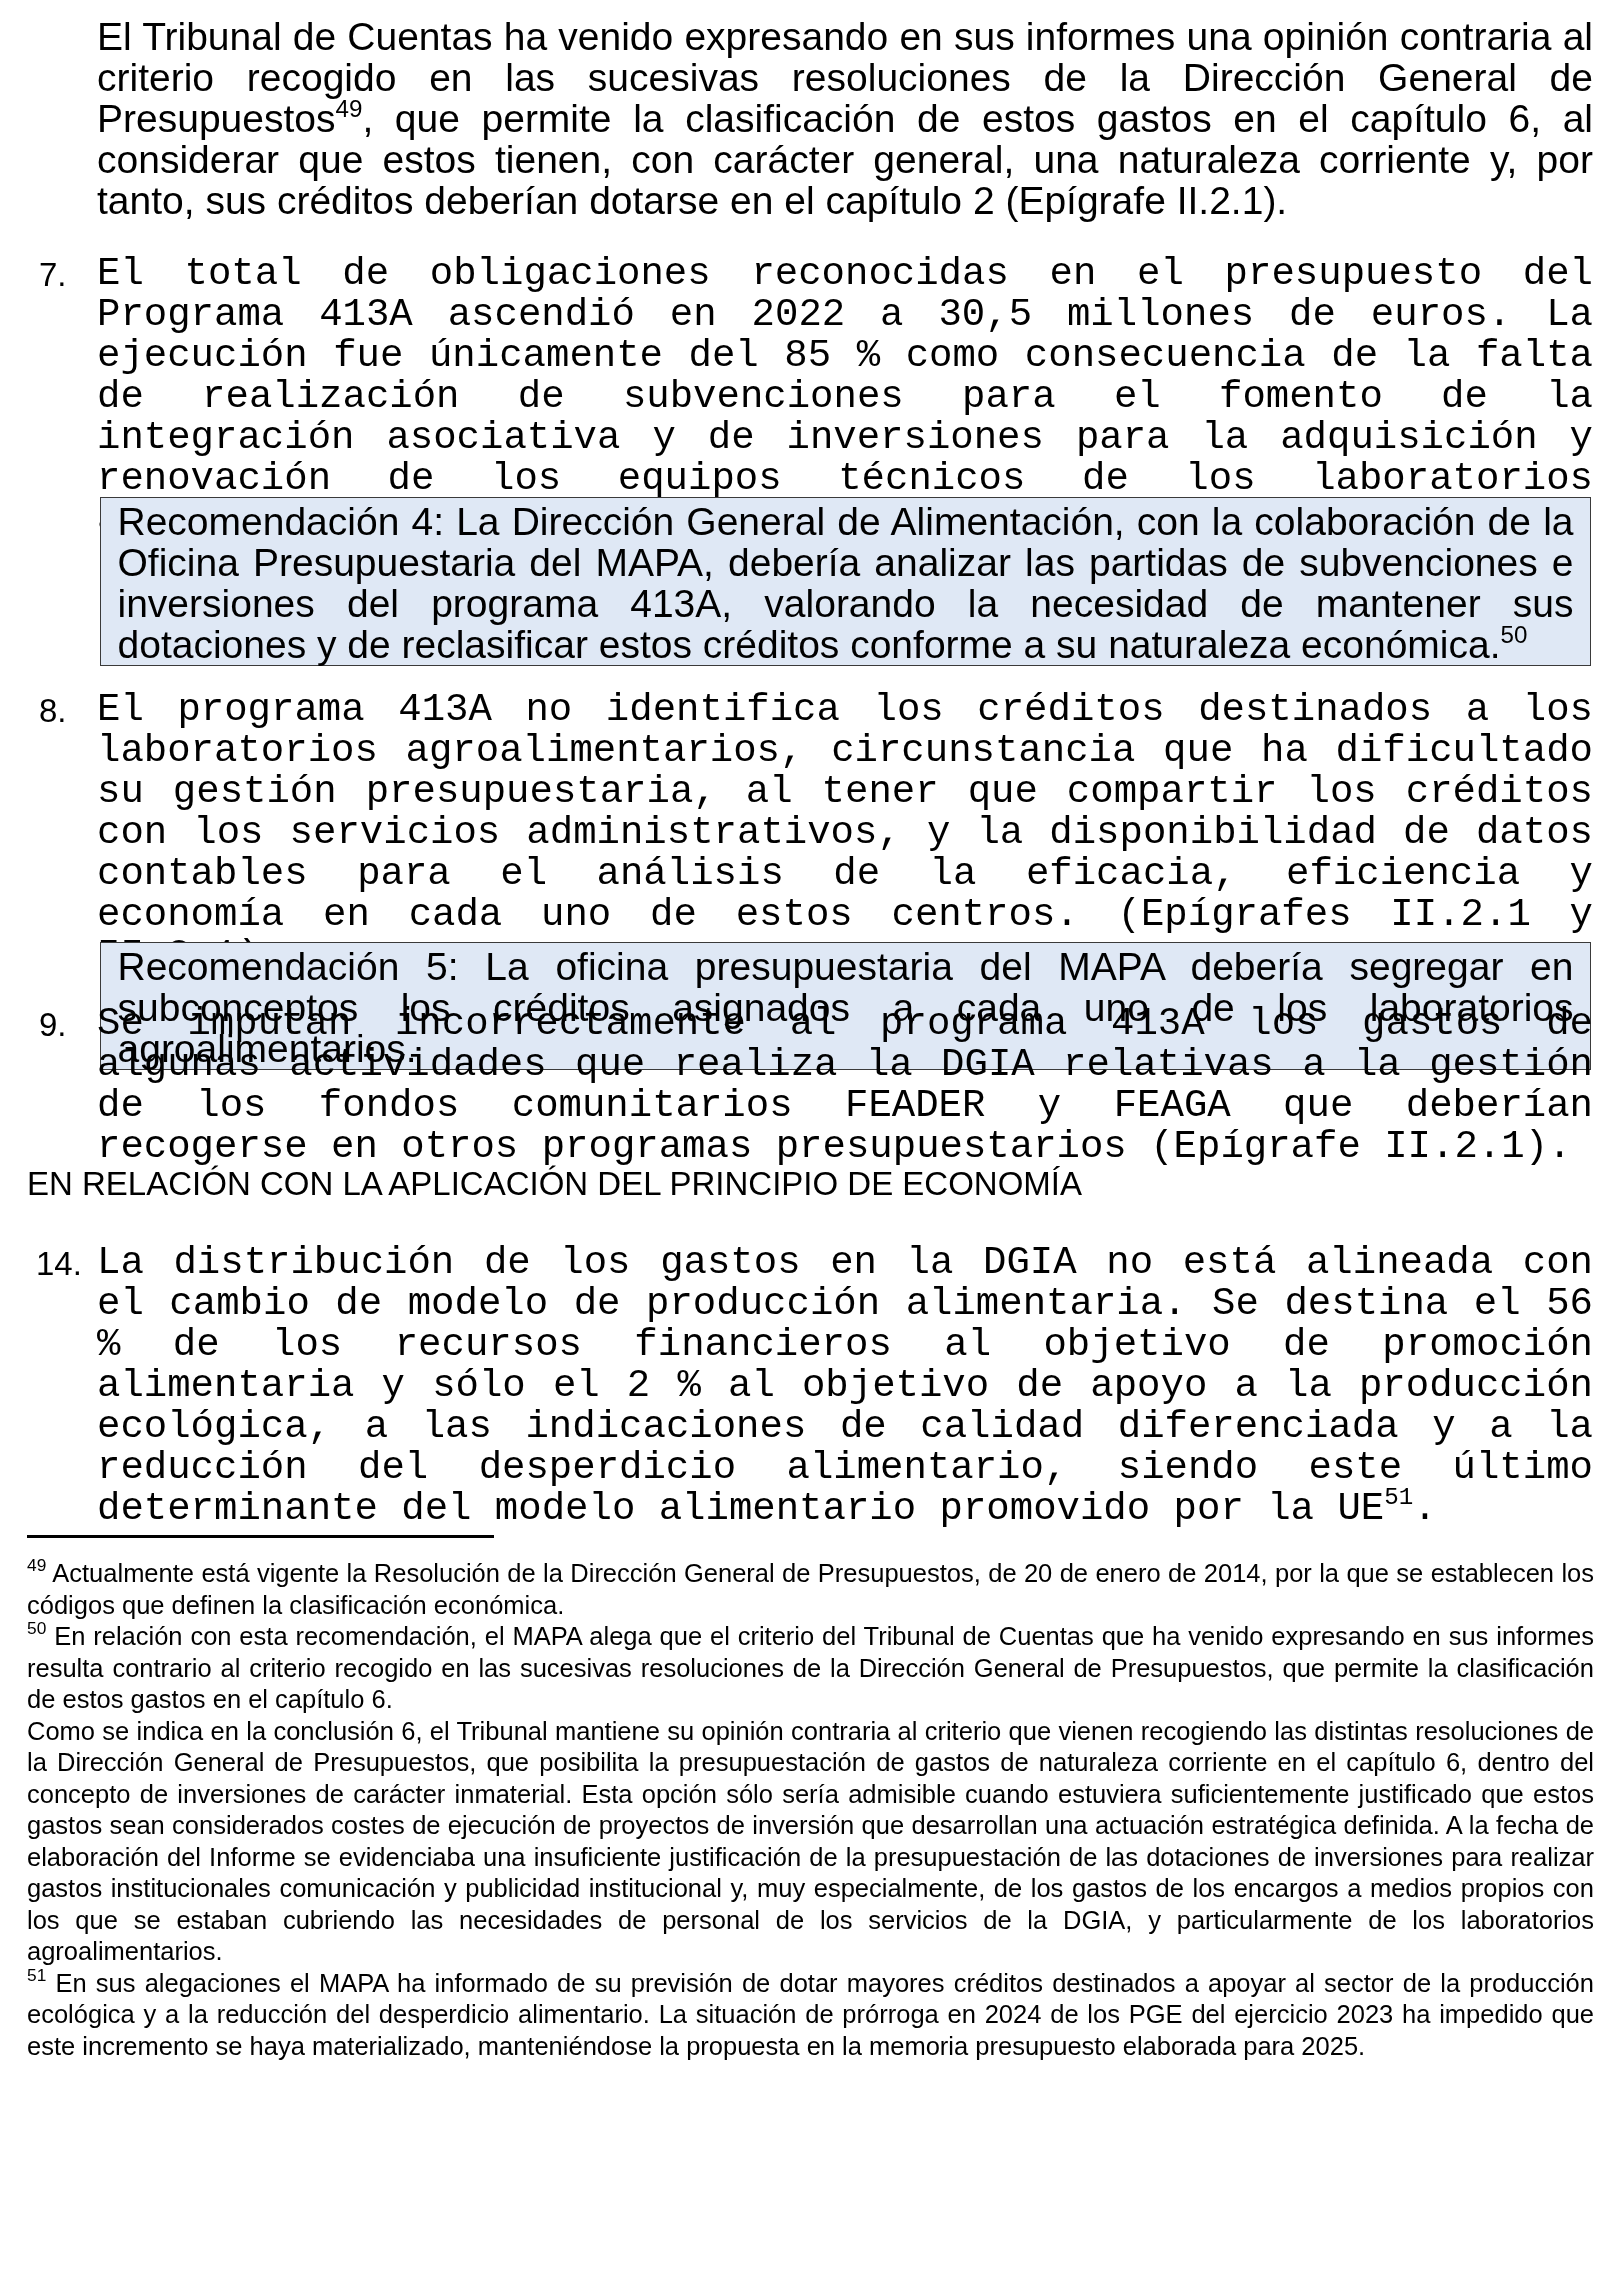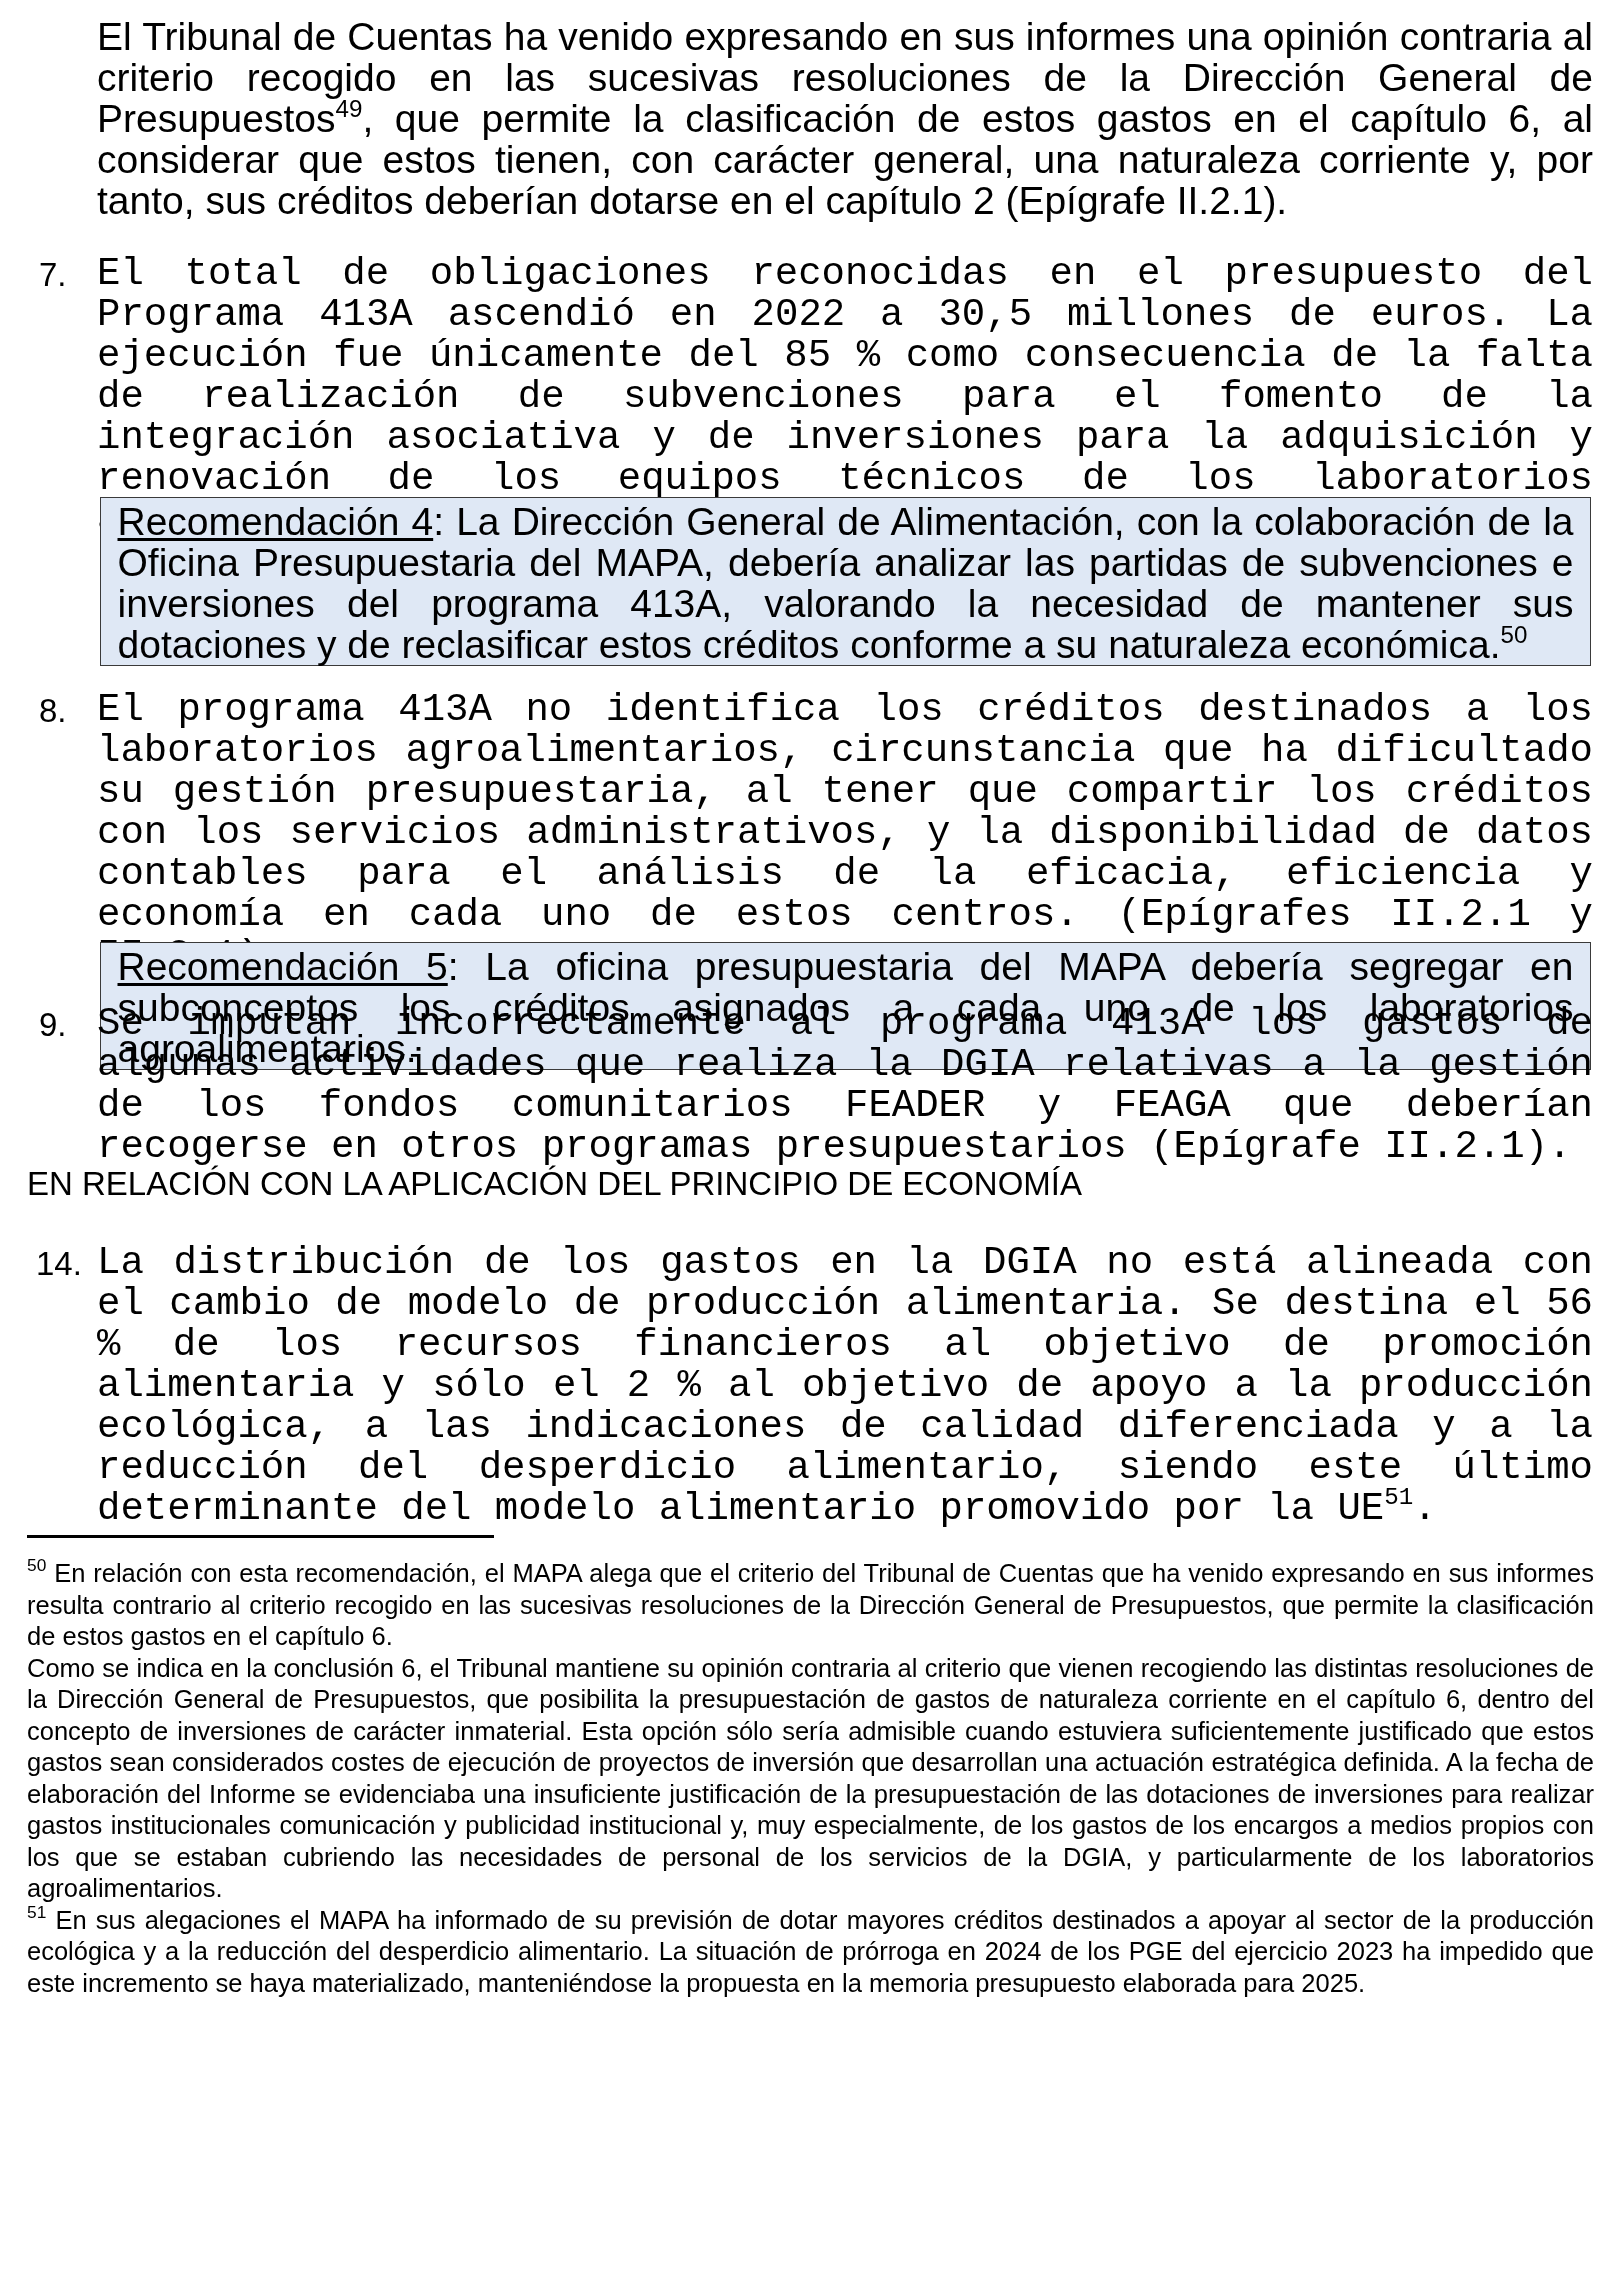--- a/index.html
+++ b/index.html
@@ -19,21 +19,21 @@
     }
     .item .num.two { left: 36px; }
     .item .txt {
       position: absolute; left: 97px; width: 1496px; font-family: Liberation Mono, monospace;
     }
     .rec-box {
       position: absolute; left: 100px; width: 1491px;
       background: #dfe8f5; border: 1.6px solid #3a3a3a;
       box-sizing: border-box; padding: 2.5px 16.5px 0 16.5px;
     }
-    .rec-box .u { text-decoration: underline; text-underline-offset: 3.3px; }
+    .rec-box .u { text-underline-offset: 3.3px; }
     sup { font-size: 0.62em; line-height: 0; vertical-align: 0.62em; }
     .heading { font-size: 33px; line-height: 41px; left: 27px; text-align: right; }
     .sep { position: absolute; left: 27px; top: 1535px; width: 467px; height: 2.5px; background: #000; }
     .fn {
       position: absolute; left: 27px; width: 1567px;
       font-size: 25.5px; line-height: 31.5px; text-align: justify; text-align-last: left;
     }
     .fn sup { font-size: 0.68em; }
   </style>
 </head>
@@ -72,20 +72,23 @@
   <span class="num two">14.</span>
   <div class="txt body-text">
     <span>La distribución de los gastos en la DGIA no está alineada con el cambio de modelo de producción alimentaria. Se destina el 56 % de los recursos financieros al objetivo de promoción alimentaria y sólo el 2 % al objetivo de apoyo a la producción ecológica, a las indicaciones de calidad diferenciada y a la reducción del desperdicio alimentario, siendo este último determinante del modelo alimentario promovido por la UE</span><sup>51</sup><span>.</span>
   </div>
 </div>
 
 <div class="sep"></div>
 
 <div class="fn" style="top:1558px;">
   <div>
+    <sup>49</sup><span> Actualmente está vigente la Resolución de la Dirección General de Presupuestos, de 20 de enero de 2014, por la que se establecen los códigos que definen la clasificación económica.</span>
+  </div>
+  <div>
     <sup>50</sup><span> En relación con esta recomendación, el MAPA alega que el criterio del Tribunal de Cuentas que ha venido expresando en sus informes resulta contrario al criterio recogido en las sucesivas resoluciones de la Dirección General de Presupuestos, que permite la clasificación de estos gastos en el capítulo 6.</span>
   </div>
   <div>Como se indica en la conclusión 6, el Tribunal mantiene su opinión contraria al criterio que vienen recogiendo las distintas resoluciones de la Dirección General de Presupuestos, que posibilita la presupuestación de gastos de naturaleza corriente en el capítulo 6, dentro del concepto de inversiones de carácter inmaterial. Esta opción sólo sería admisible cuando estuviera suficientemente justificado que estos gastos sean considerados costes de ejecución de proyectos de inversión que desarrollan una actuación estratégica definida. A la fecha de elaboración del Informe se evidenciaba una insuficiente justificación de la presupuestación de las dotaciones de inversiones para realizar gastos institucionales comunicación y publicidad institucional y, muy especialmente, de los gastos de los encargos a medios propios con los que se estaban cubriendo las necesidades de personal de los servicios de la DGIA, y particularmente de los laboratorios agroalimentarios.</div>
   <div>
     <sup>51</sup><span> En sus alegaciones el MAPA ha informado de su previsión de dotar mayores créditos destinados a apoyar al sector de la producción ecológica y a la reducción del desperdicio alimentario. La situación de prórroga en 2024 de los PGE del ejercicio 2023 ha impedido que este incremento se haya materializado, manteniéndose la propuesta en la memoria presupuesto elaborada para 2025.</span>
   </div>
 </div>
 
 
 </body></html>

